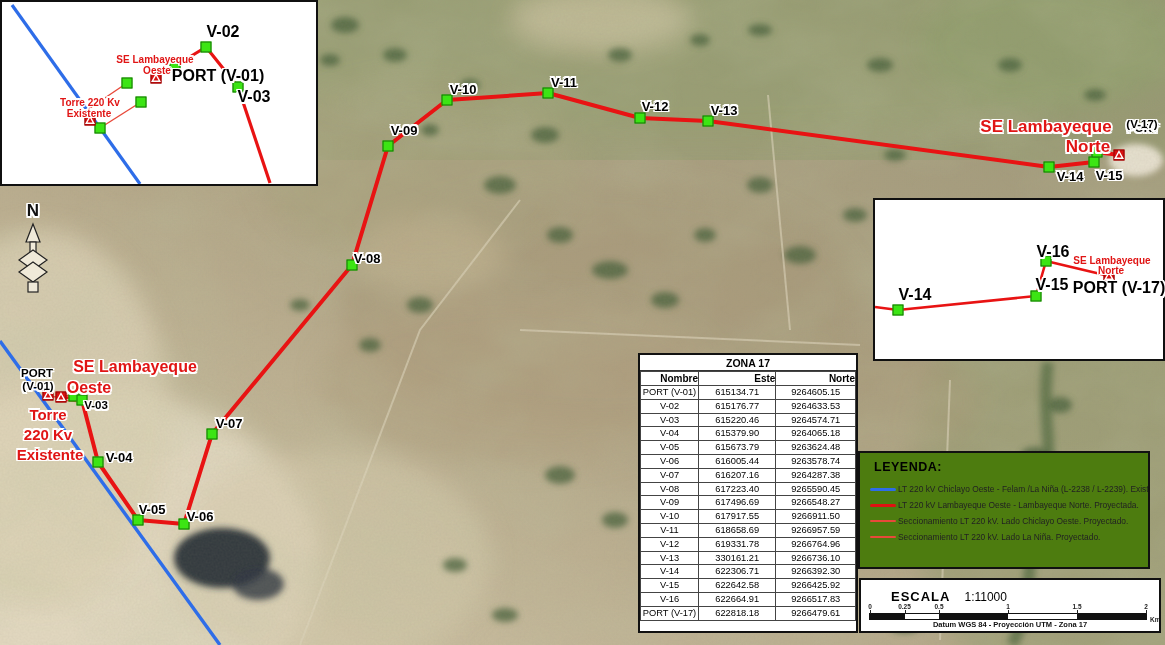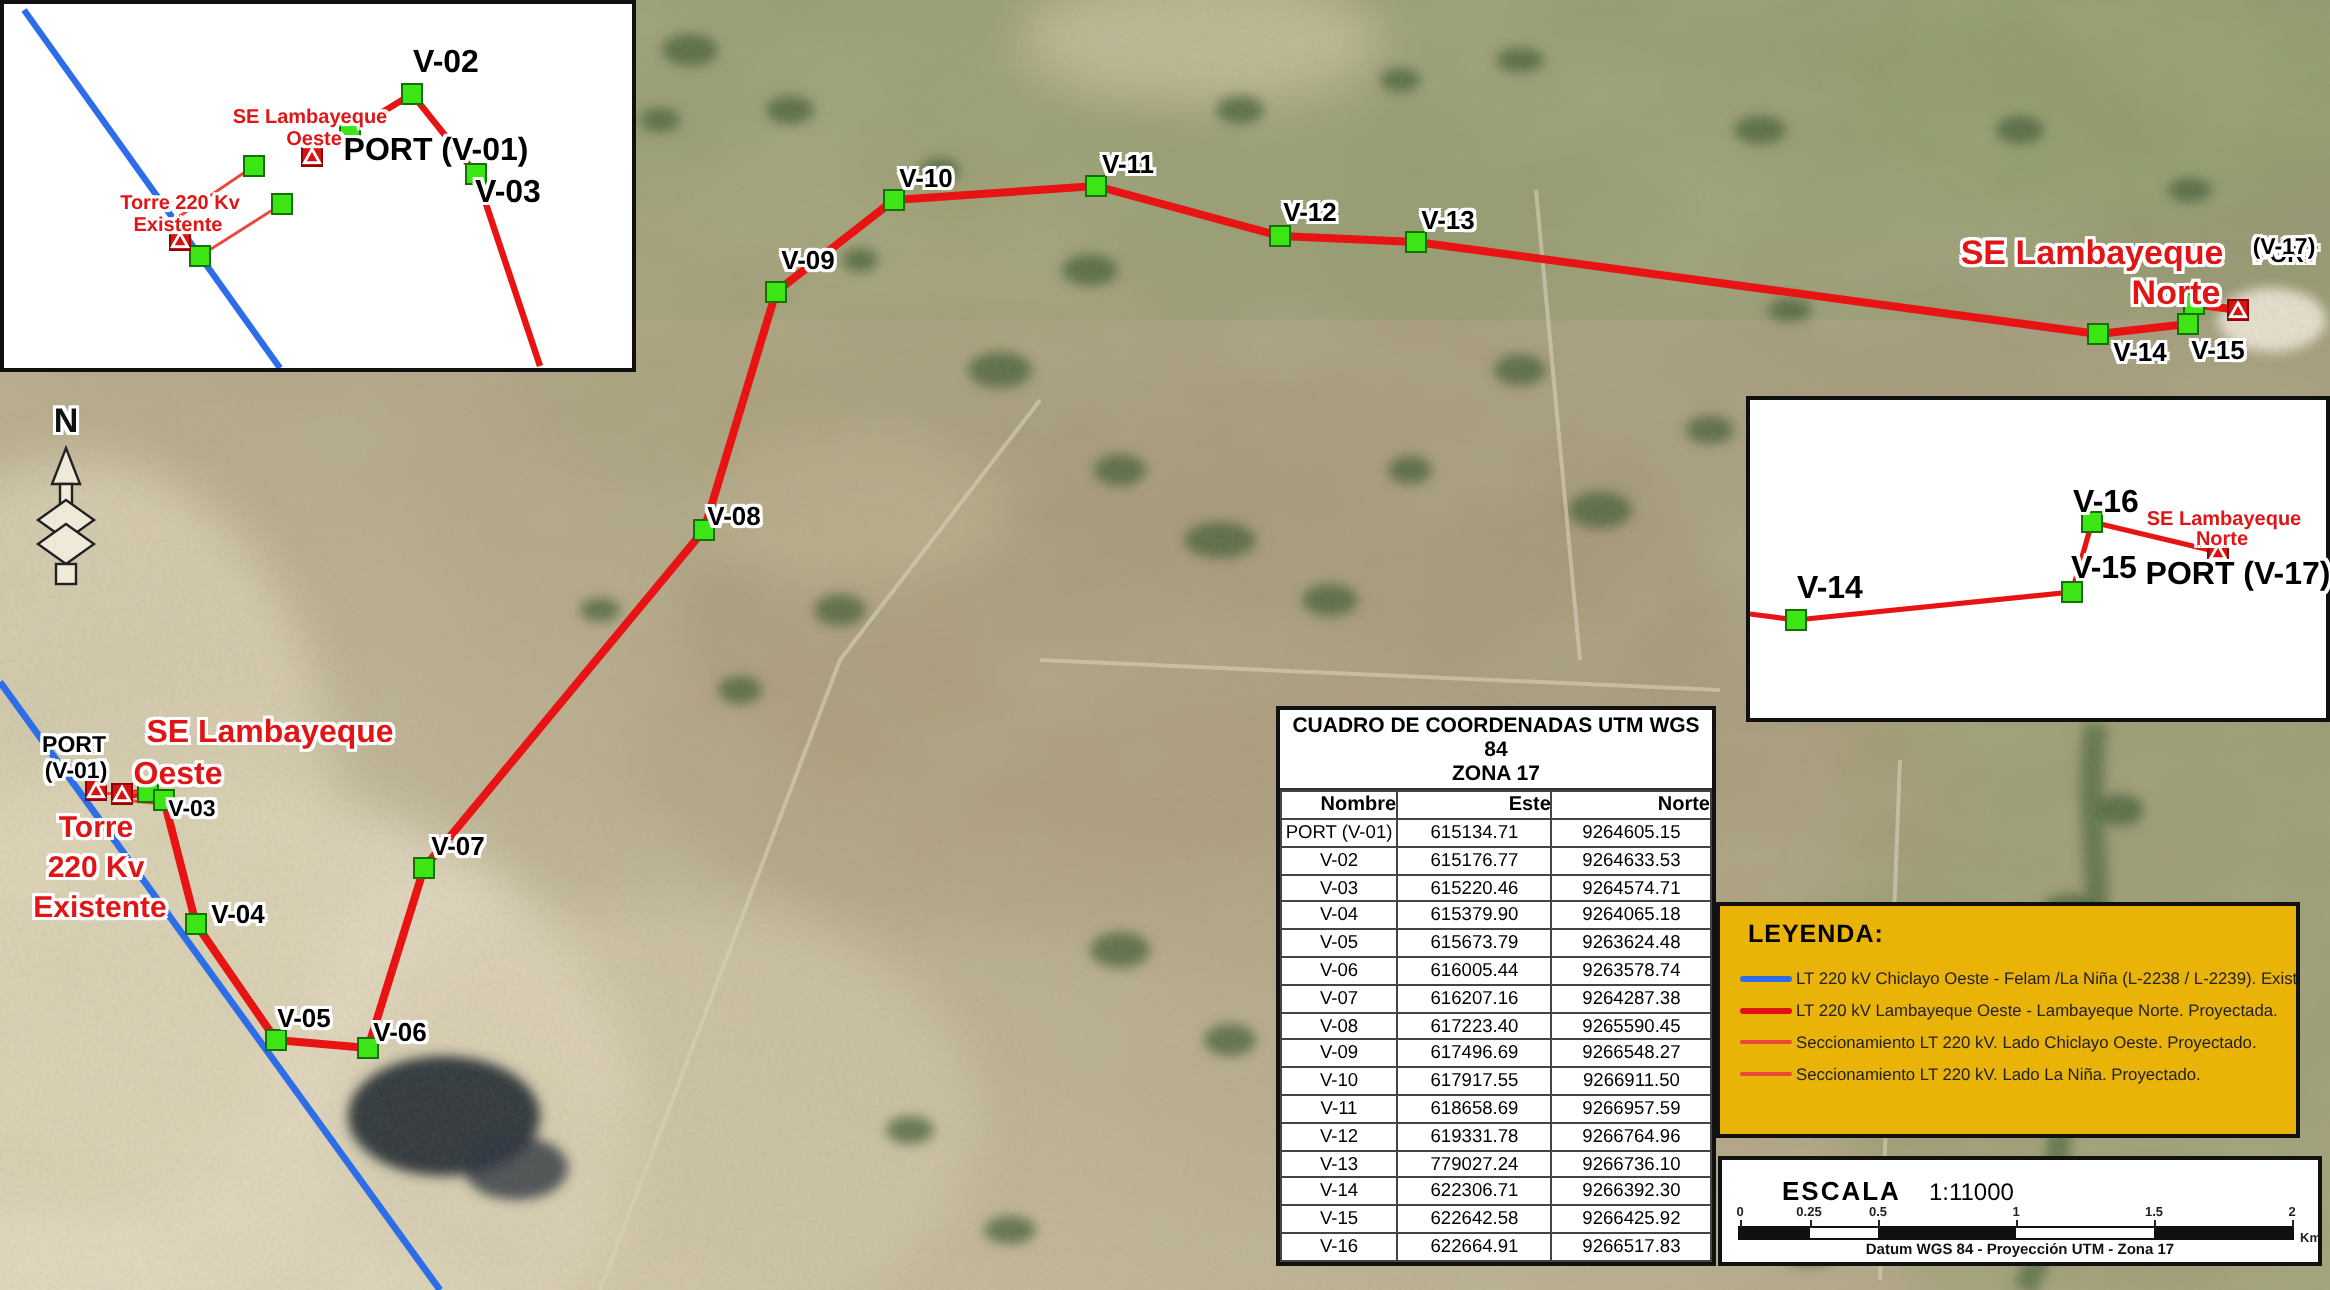--- a/index.html
+++ b/index.html
@@ -37,21 +37,21 @@
     border:2px solid #111;box-sizing:border-box;z-index:9;overflow:hidden;}
   .coord-title{font-weight:bold;font-size:10.5px;line-height:12px;text-align:center;padding-top:2px;
     padding-bottom:1px;border-bottom:1px solid #333;color:#000;}
   .coord-wrap table{width:100%;border-collapse:collapse;table-layout:fixed;}
   .coord-wrap th{border:1px solid #444;font-size:10px;font-weight:bold;text-align:right;height:13px;
     line-height:13px;padding:0;color:#000;}
   .coord-wrap td{border:1px solid #444;font-size:9.3px;text-align:center;height:12.8px;
     line-height:12.8px;padding:0;white-space:nowrap;overflow:hidden;color:#000;}
 
   
-  .legend-wrap{position:absolute;left:858px;top:451px;width:292px;height:118px;background:#eab308;
+  .legend-wrap{position:absolute;left:858px;top:451px;width:292px;height:118px;background:#4d7c0f;
     border:2px solid #111;box-sizing:border-box;z-index:9;padding:7px 4px 0 8px;overflow:hidden;}
   .legend-title{font-weight:bold;font-size:12.5px;letter-spacing:.5px;color:#000;margin:0 0 7px 6px;}
   .legend-item{display:flex;align-items:center;height:16px;}
   .legend-icon-cell{flex:0 0 30px;display:flex;align-items:center;justify-content:center;}
   .legend-label{font-size:8.4px;color:#222;white-space:nowrap;}
   .legend-label.big{font-size:9.5px;}
   .vertex-square{width:13px;height:13px;background:#3ce514;border:1px solid #157005;box-sizing:border-box;display:inline-block;}
   .substation-square{width:11px;height:11px;background:#d81111;border:1px solid #8f0404;box-sizing:border-box;display:inline-block;position:relative;}
   .line-blue-thick{width:26px;height:3px;background:#2e6de8;display:inline-block;border-radius:2px;}
   .line-red-thick{width:26px;height:3px;background:#e01111;display:inline-block;border-radius:2px;}
@@ -307,21 +307,20 @@
         <div class="map-label lbl-v-lg" style="left: 177px; top: 85px;">V-15</div>
         <div class="map-label lbl-v-lg" style="left: 178px; top: 52px;">V-16</div>
         <div class="map-label lbl-red-sm" style="left: 237px; top: 60px;">SE Lambayeque</div>
         <div class="map-label lbl-red-sm" style="left: 236px; top: 70px;">Norte</div>
         <div class="map-label lbl-v-lg" style="left: 244px; top: 88px;">PORT (V-17)</div>
       </div>
   </div>
 
   <div class="coord-wrap">
     <div class="coord-title">
-      <div>CUADRO DE COORDENADAS UTM WGS 84</div>
       <div>ZONA 17</div>
     </div>
     <table>
       <colgroup>
           <col style="width:27%">
           <col style="width:36%">
           <col style="width:37%">
         </colgroup>
       <thead>
           <tr>
@@ -386,21 +385,21 @@
             <td>618658.69</td>
             <td>9266957.59</td>
           </tr>
           <tr>
             <td>V-12</td>
             <td>619331.78</td>
             <td>9266764.96</td>
           </tr>
           <tr>
             <td>V-13</td>
-            <td>779027.24</td>
+            <td>330161.21</td>
             <td>9266736.10</td>
           </tr>
           <tr>
             <td>V-14</td>
             <td>622306.71</td>
             <td>9266392.30</td>
           </tr>
           <tr>
             <td>V-15</td>
             <td>622642.58</td>

